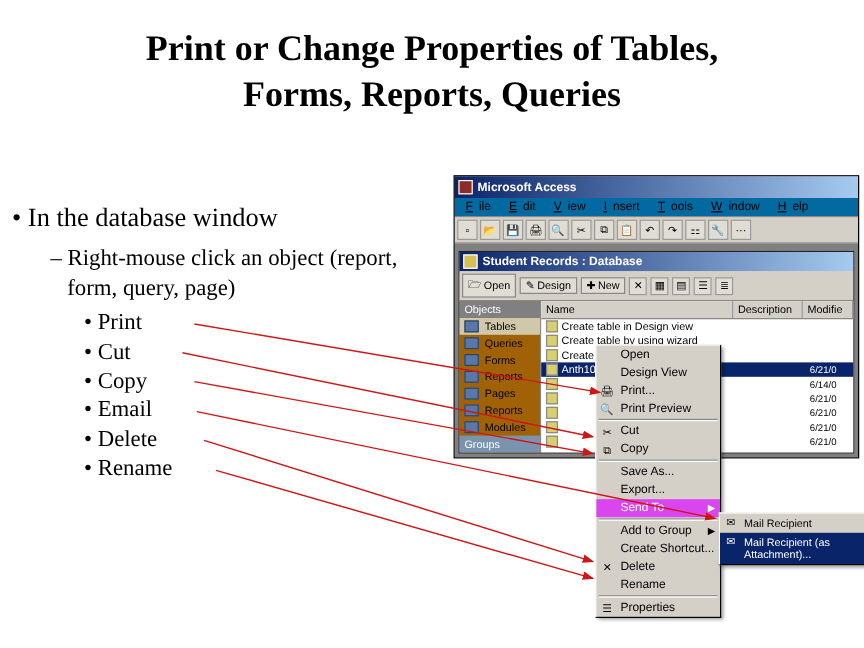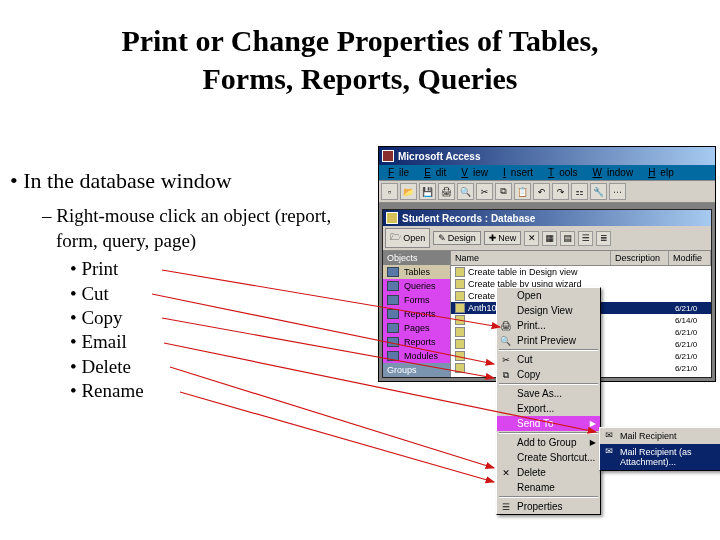--- a/index.html
+++ b/index.html
@@ -22,21 +22,21 @@
   .menubar span u { text-decoration: underline; }
   .toolbar { background: #d4d0c8; display: flex; gap: 2px; padding: 2px; border-bottom: 1px solid #888; }
   .tbtn { width: 17px; height: 17px; border: 1px solid #999; background: #e0ddd5; display: inline-flex; align-items: center; justify-content: center; font-size: 9px; }
 
   .mdi { background: #808080; padding: 6px 3px 3px 3px; }
   .childwin { border: 1px solid #222; background: #d4d0c8; }
   .childwin .titlebar { height: 16px; font-size: 10px; }
   .childtoolbar { background: #d4d0c8; padding: 2px; display: flex; gap: 3px; border-bottom: 1px solid #888; align-items: center; }
   .childtoolbar .sbtn { border: 1px solid #888; padding: 1px 4px; font-size: 9px; display: inline-flex; align-items: center; gap: 2px; background: #e0ddd5; }
   .childbody { display: flex; }
-  .objpanel { width: 68px; background: #d946ef; border-right: 1px solid #888; }
+  .objpanel { width: 68px; background: #a16207; border-right: 1px solid #888; }
   .objhdr { background: #808080; color: #fff; font-size: 9px; padding: 2px 4px; }
   .objitem { display: flex; align-items: center; gap: 5px; padding: 2px 4px; font-size: 9px; }
   .objitem.sel { background: #d0c8a8; }
   .oicon { width: 12px; height: 10px; background: #5978a8; border: 1px solid #345; }
   .listarea { flex: 1; background: #fff; }
   .listhdr { display: flex; background: #d4d0c8; border-bottom: 1px solid #888; }
   .listhdr div { font-size: 9px; padding: 2px 4px; border-right: 1px solid #999; }
   .lh-name { flex: 1; }
   .lh-desc { width: 58px; }
   .lh-mod { width: 42px; }

